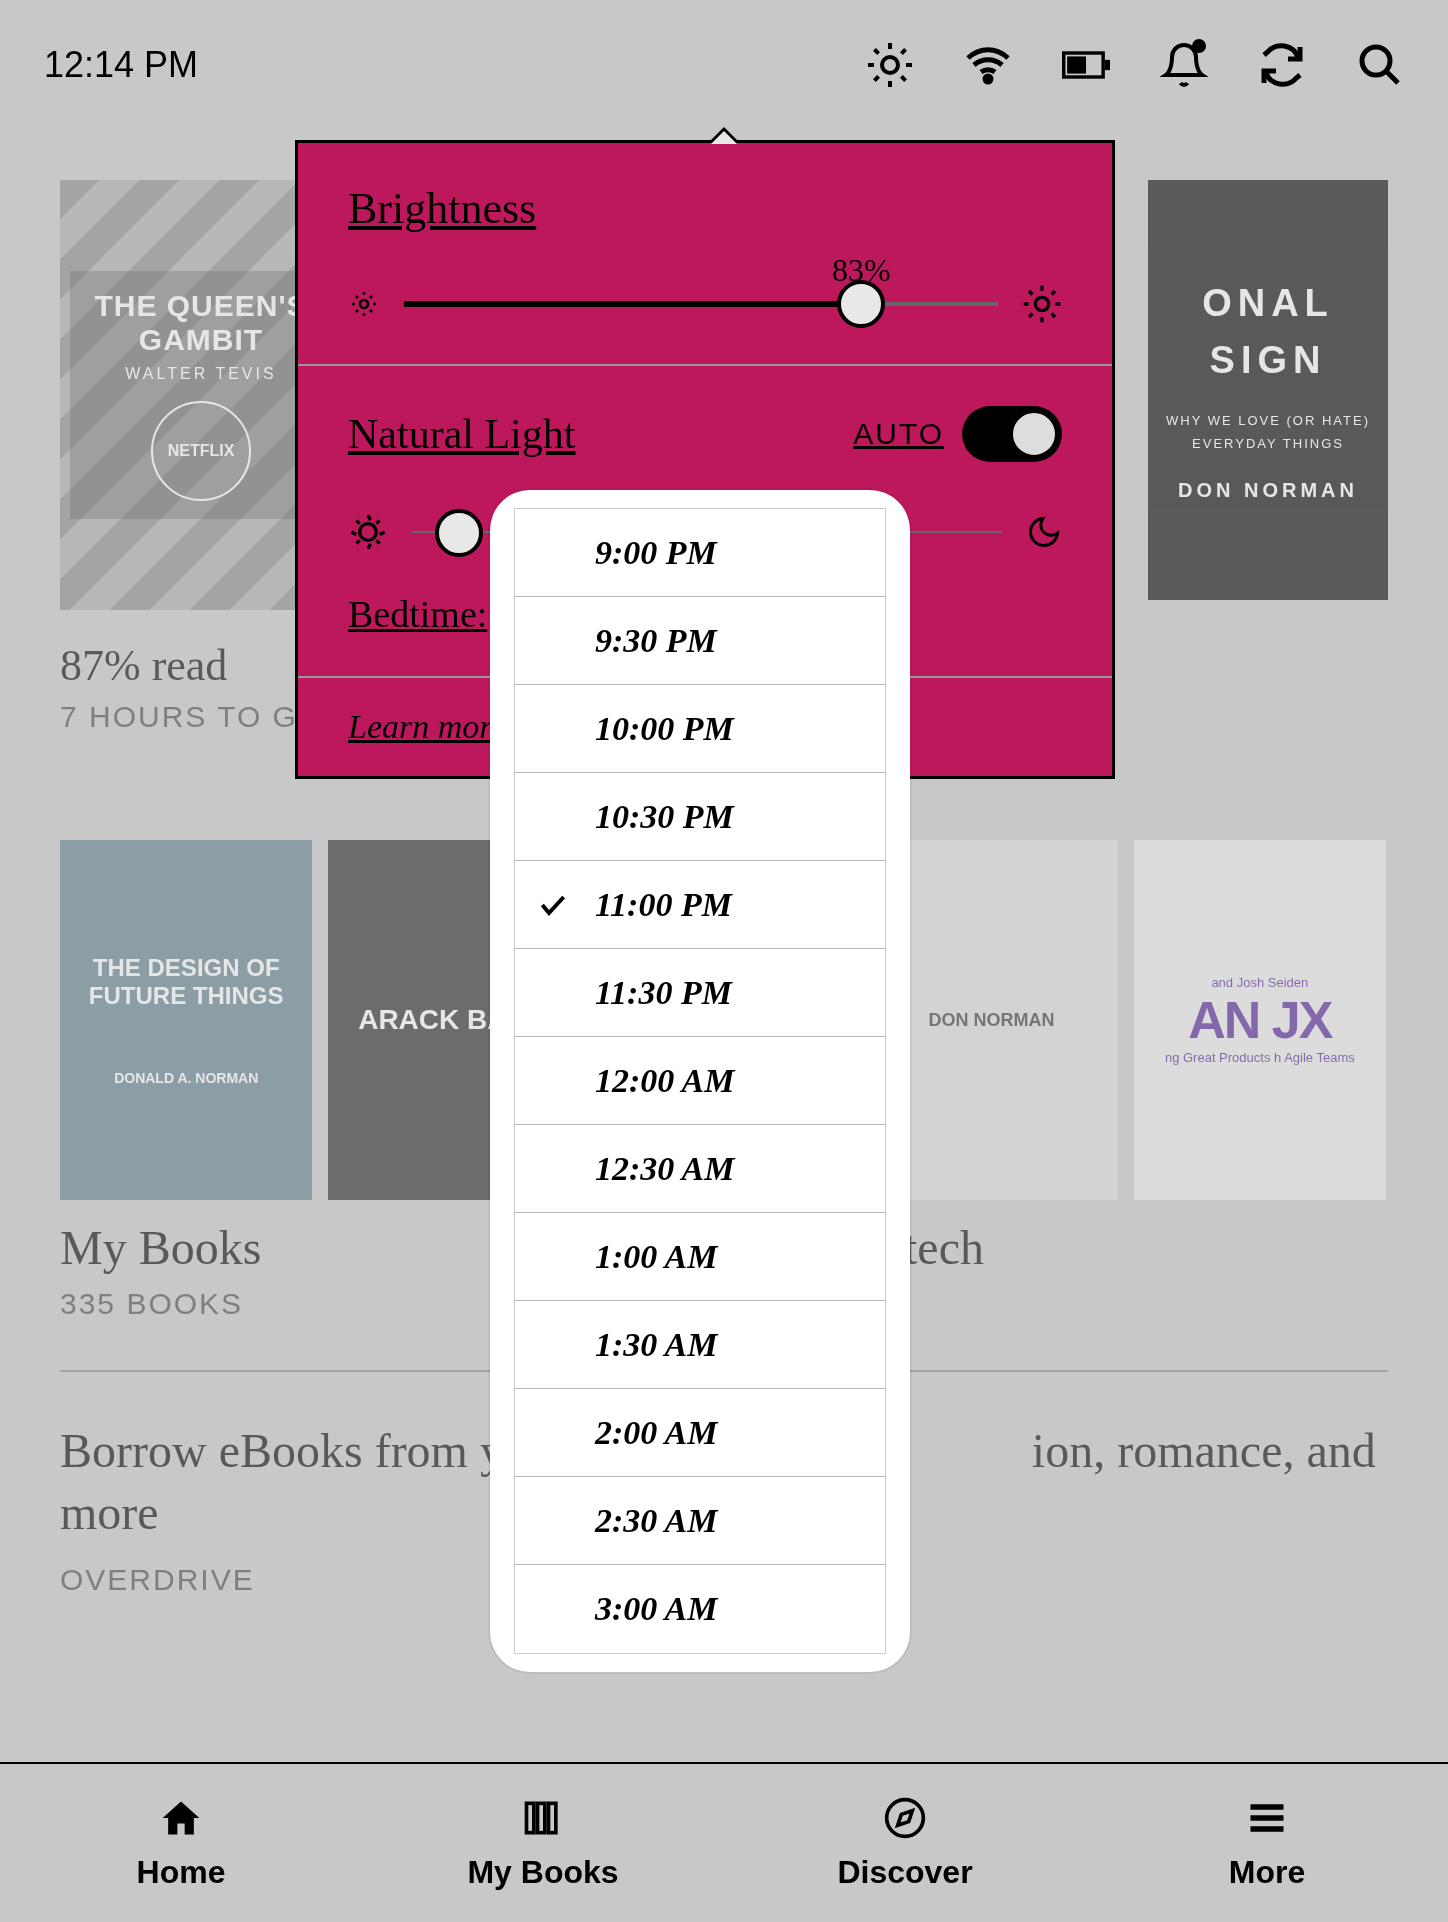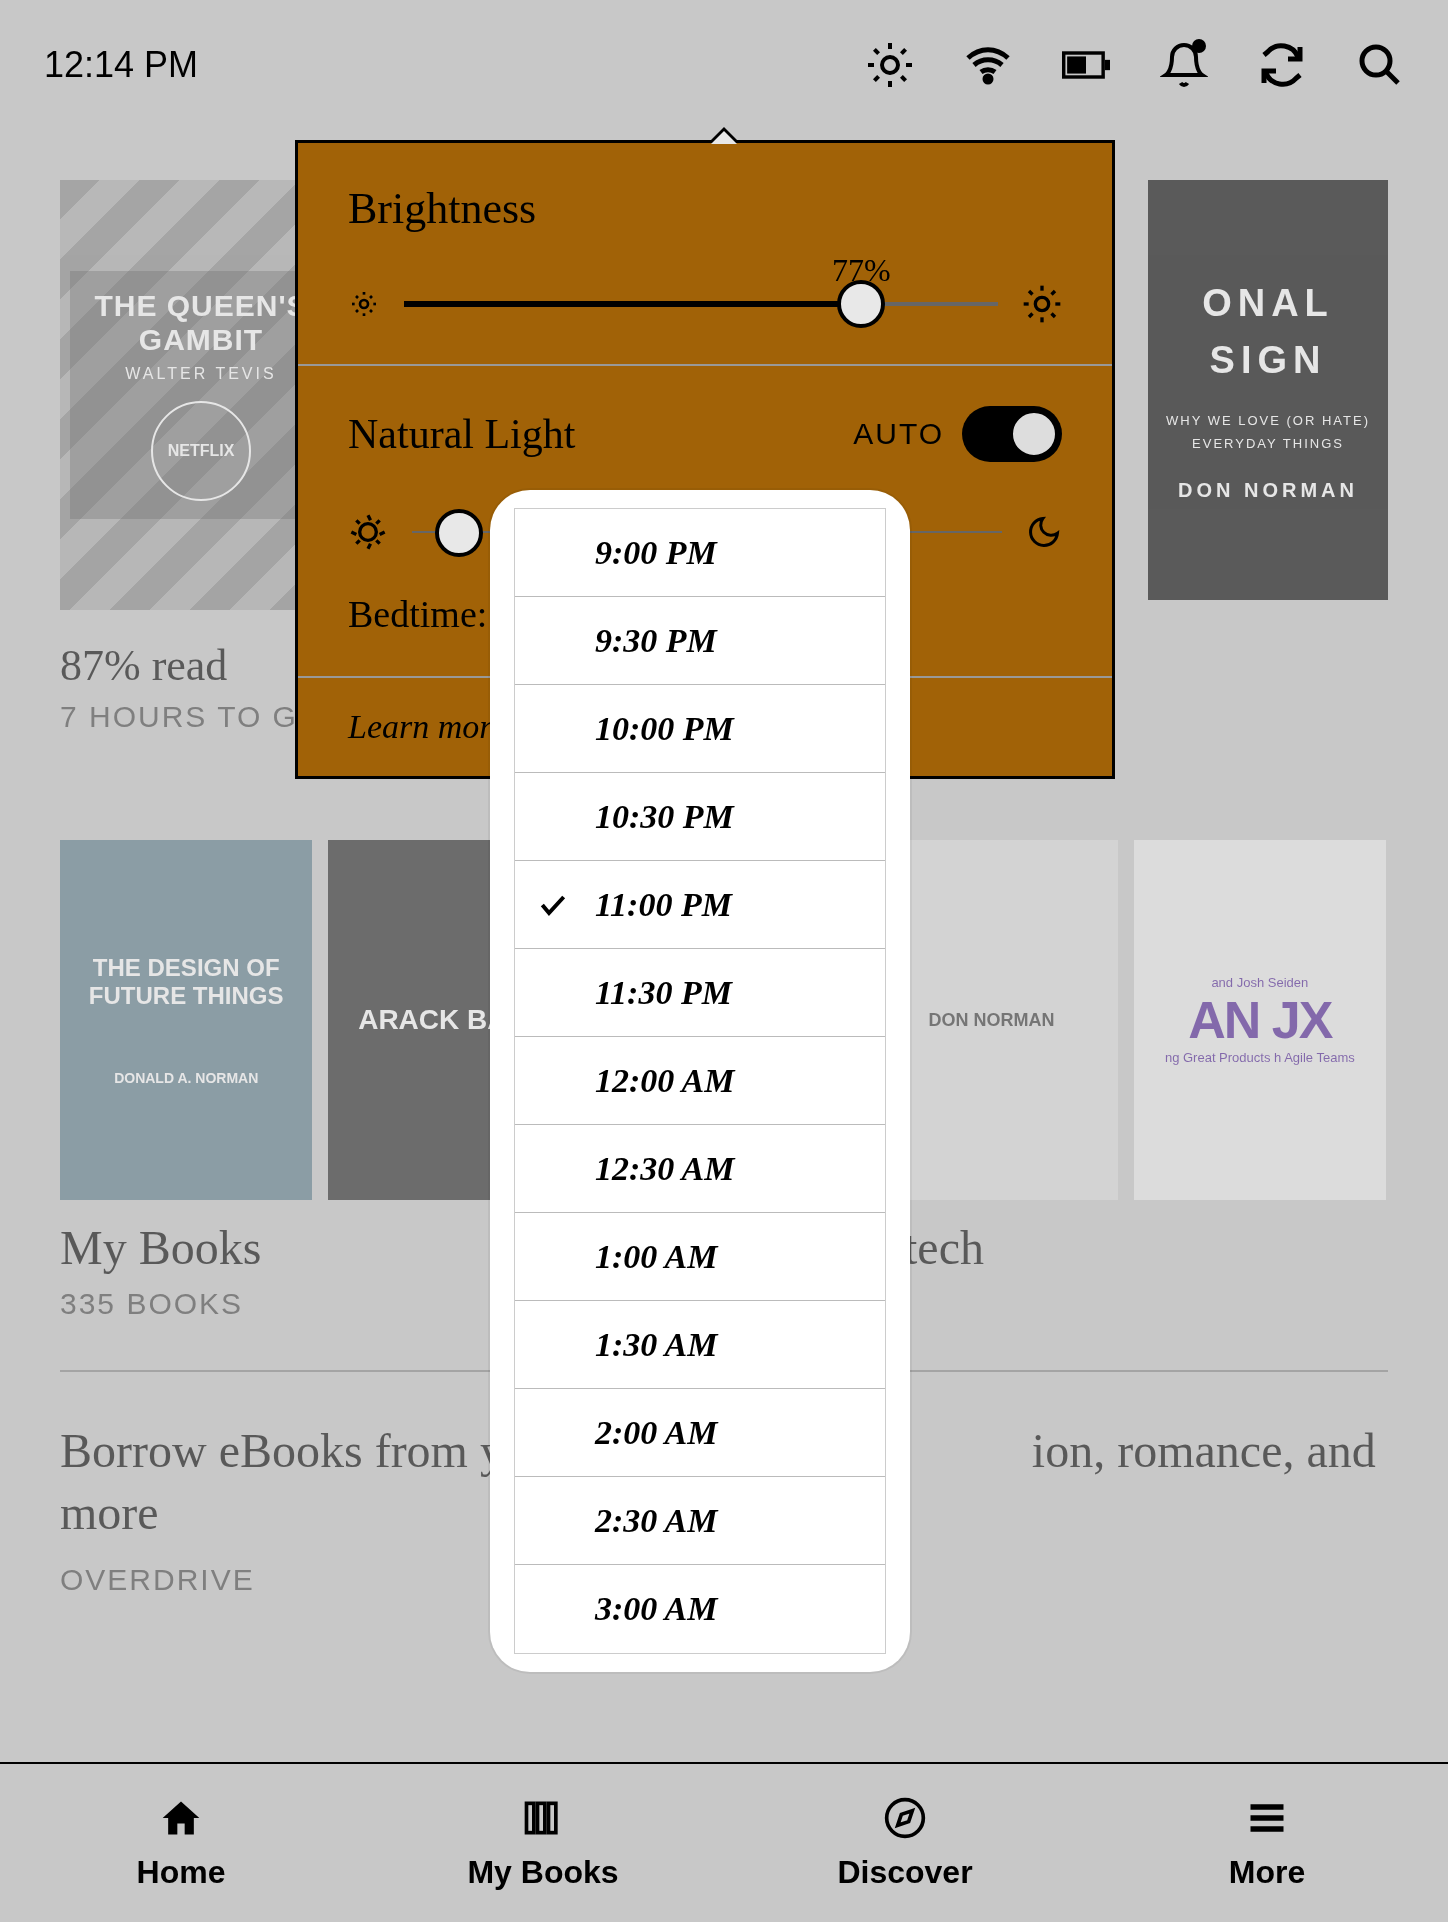--- a/index.html
+++ b/index.html
@@ -34,21 +34,21 @@
   .borrow-block { position: absolute; left: 60px; right: 60px; top: 1420px; }
   .borrow-block .t { font-size: 48px; font-family: Georgia; line-height: 1.3; }
   .borrow-block .s { font-size: 30px; font-family: Helvetica; letter-spacing: 2px; color: #444; margin-top: 18px; }
 
   
   .bottom-nav { position: absolute; bottom: 0; left: 0; right: 0; height: 160px; border-top: 2px solid #000; display: flex; background: #c8c8c8; }
   .nav-item { flex: 1; display: flex; flex-direction: column; align-items: center; justify-content: center; gap: 14px; font-family: Helvetica, Arial, sans-serif; font-weight: 700; font-size: 32px; }
   .nav-item svg { width: 44px; height: 44px; }
 
   
-  .popover { position: absolute; left: 295px; top: 140px; width: 820px; background: #a16207; border: 3px solid #000; }
+  .popover { position: absolute; left: 295px; top: 140px; width: 820px; background: #be185d; border: 3px solid #000; text-decoration: underline; }
   .popover .arrow { position: absolute; top: -16px; left: 410px; width: 0; height: 0; border-left: 16px solid transparent; border-right: 16px solid transparent; border-bottom: 16px solid #000; }
   .popover .arrow::after { content: ''; position: absolute; top: 4px; left: -13px; border-left: 13px solid transparent; border-right: 13px solid transparent; border-bottom: 13px solid #e8e8e8; }
   .pop-section { padding: 40px 50px; }
   .pop-title { font-size: 44px; font-family: Georgia; margin-bottom: 50px; }
   .slider-row { display: flex; align-items: center; gap: 24px; position: relative; }
   .slider-row .track { flex: 1; height: 4px; background: #666; position: relative; }
   .slider-row .track.thin { height: 2px; }
   .slider-row .fill { position: absolute; left: 0; top: -1px; height: 6px; background: #000; }
   .slider-row .thumb { position: absolute; width: 48px; height: 48px; border: 4px solid #000; border-radius: 50%; background: #e8e8e8; top: -22px; transform: translateX(-50%); }
   .pct-label { position: absolute; font-size: 32px; font-family: Georgia; top: -50px; transform: translateX(-50%); }
@@ -193,21 +193,21 @@
           <line x1="12" y1="19" x2="12" y2="21"></line>
           <line x1="5" y1="12" x2="3" y2="12"></line>
           <line x1="21" y1="12" x2="19" y2="12"></line>
           <line x1="6" y1="6" x2="7.5" y2="7.5"></line>
           <line x1="16.5" y1="16.5" x2="18" y2="18"></line>
           <line x1="6" y1="18" x2="7.5" y2="16.5"></line>
           <line x1="16.5" y1="7.5" x2="18" y2="6"></line>
         </svg>
       <div class="track">
         <div class="fill" style="width:77%"></div>
-        <div class="pct-label" style="left:77%">77%</div>
+        <div class="pct-label" style="left:77%">83%</div>
         <div class="thumb" style="left:77%"></div>
       </div>
       <svg width="40" height="40" viewBox="0 0 24 24" fill="none" stroke="#000" stroke-width="2">
           <circle cx="12" cy="12" r="4"></circle>
           <line x1="12" y1="1" x2="12" y2="4"></line>
           <line x1="12" y1="20" x2="12" y2="23"></line>
           <line x1="4.2" y1="4.2" x2="6.3" y2="6.3"></line>
           <line x1="17.7" y1="17.7" x2="19.8" y2="19.8"></line>
           <line x1="1" y1="12" x2="4" y2="12"></line>
           <line x1="20" y1="12" x2="23" y2="12"></line>

